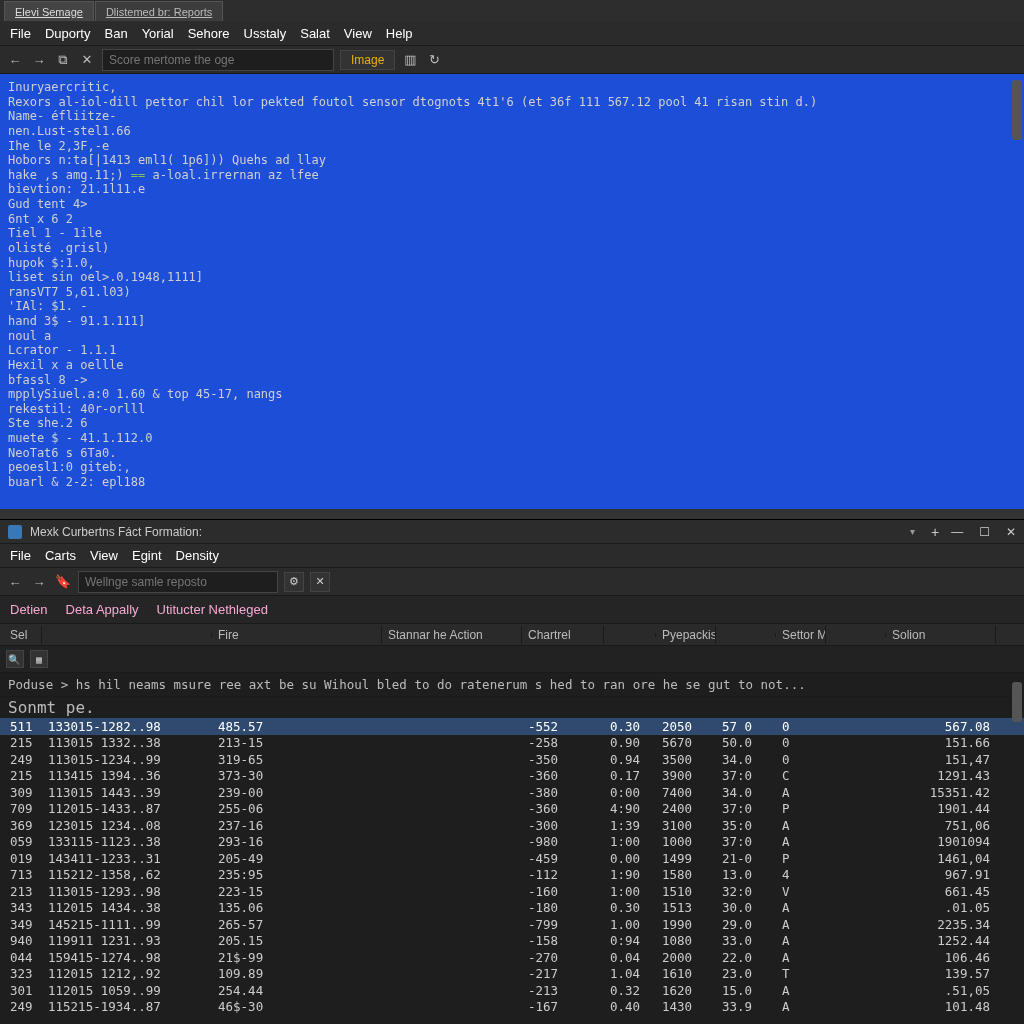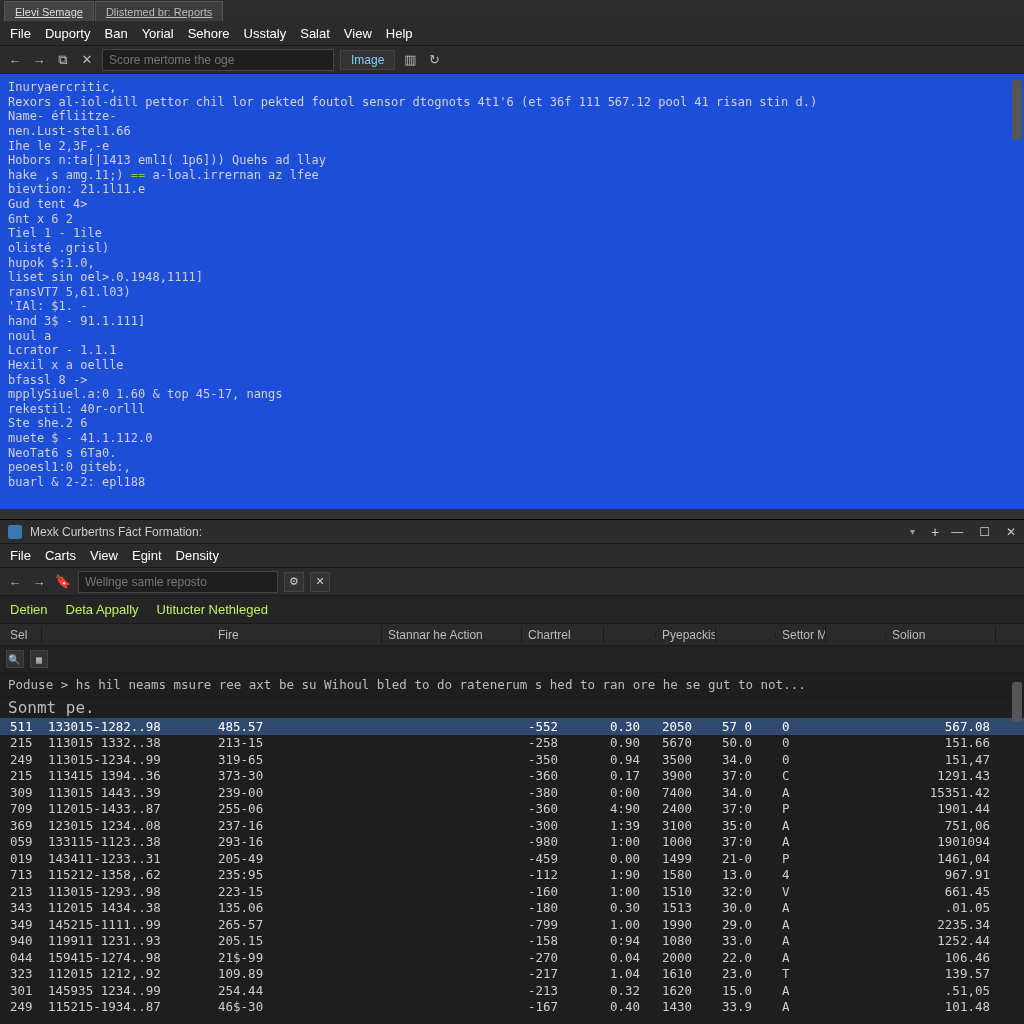--- a/index.html
+++ b/index.html
@@ -74,21 +74,21 @@
     border: 1px solid #444;
     padding: 2px 6px;
     color: #888;
     font-size: 12px;
     height: 22px;
   }
   .toolbar-label {
     padding: 2px 10px;
     border: 1px solid #444;
     background: #333;
-    color: #7dd3fc;
+    color: #eab308;
     font-size: 12px;
   }
 
   .console {
     flex: 1;
     background: #1d4ed8;
     font-family: "Consolas", monospace;
     font-size: 12px;
     white-space: pre;
     padding: 6px 8px;
@@ -159,21 +159,21 @@
     background: #333;
     color: #ccc;
     font-size: 11px;
   }
 
   .filter-row {
     display: flex; gap: 18px;
     padding: 6px 10px;
     background: #252525;
     font-size: 13px;
-    color: #bef264;
+    color: #f9a8d4;
     border-bottom: 1px solid #1a1a1a;
   }
 
   .table-wrap {
     flex: 1;
     overflow: hidden;
     position: relative;
     font-family: "Consolas", monospace;
     font-size: 12.5px;
   }
@@ -552,21 +552,21 @@
           <span>-217</span>
           <span>1.04</span>
           <span>1610</span>
           <span>23.0</span>
           <span>T</span>
           <span></span>
           <span class="right-align">139.57</span>
         </div>
         <div class="trow">
           <span>301</span>
-          <span>145935 1234..99</span>
+          <span>112015 1059..99</span>
           <span>254.44</span>
           <span></span>
           <span>-213</span>
           <span>0.32</span>
           <span>1620</span>
           <span>15.0</span>
           <span>A</span>
           <span></span>
           <span class="right-align">.51,05</span>
         </div>

